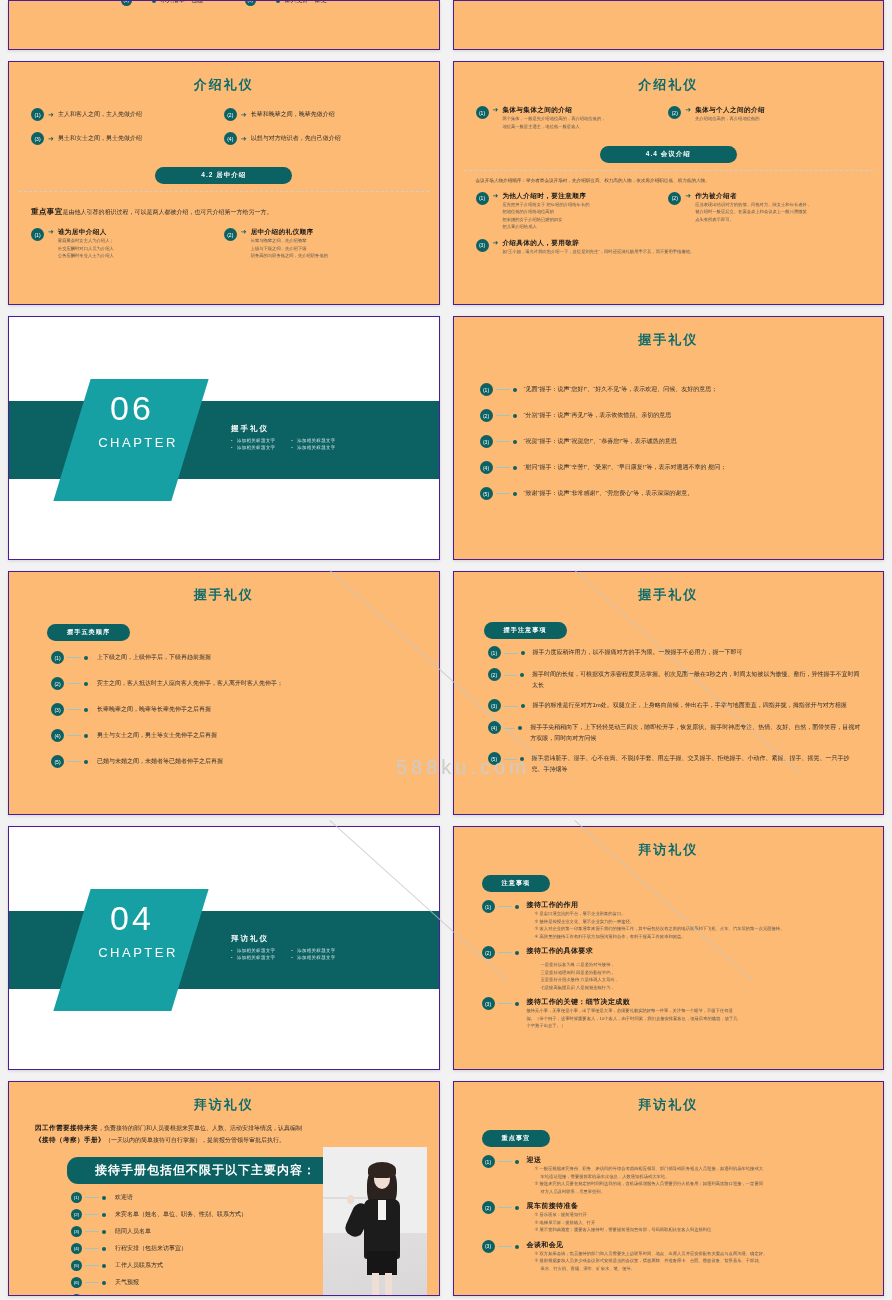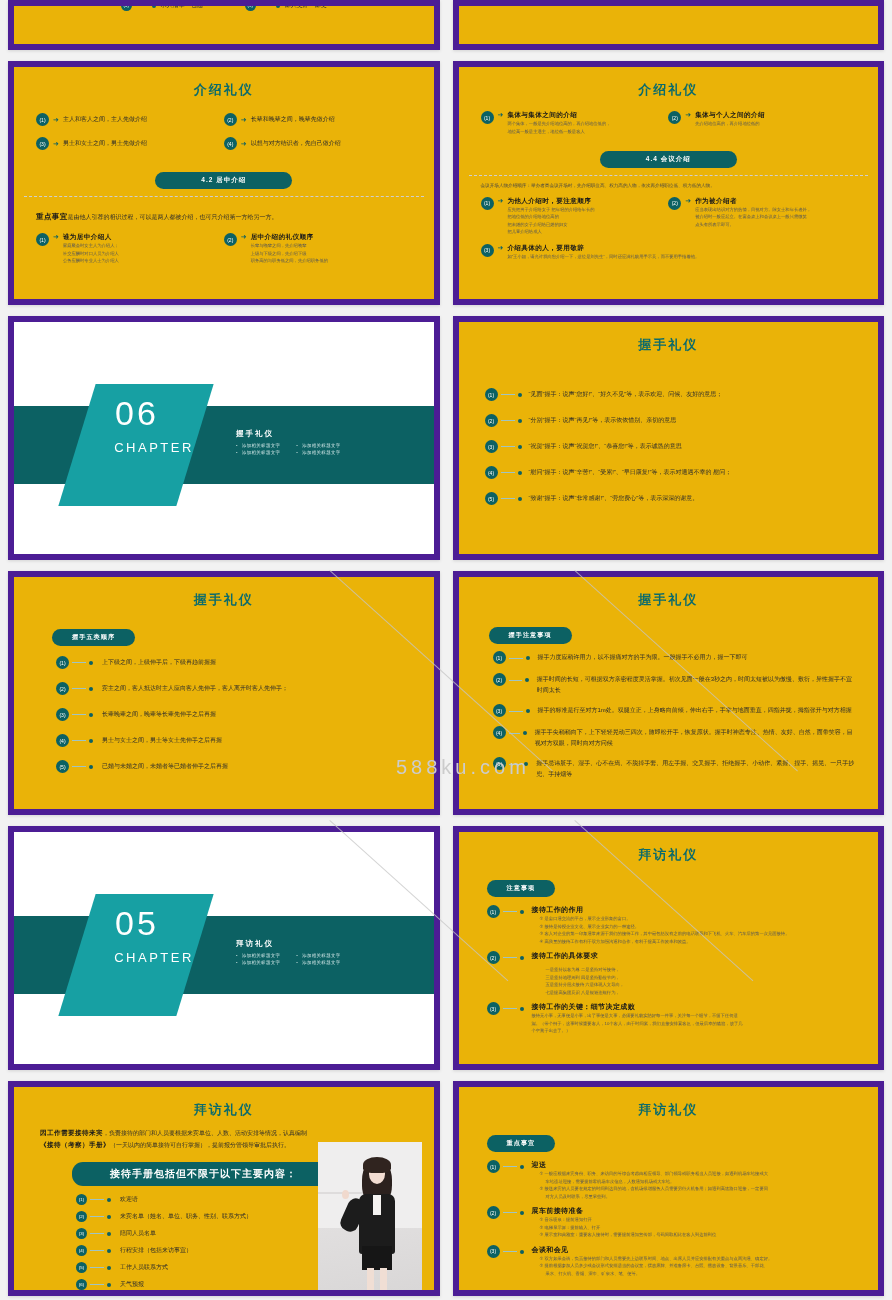--- a/index.html
+++ b/index.html
@@ -14,22 +14,22 @@
   .grid{
     display:grid;
     grid-template-columns:1fr 1fr;
     column-gap:13px;
     row-gap:11px;
     padding-top:0;
   }
 
   .slide{
     position:relative;
-    background:#eab308;
-    border:6px solid #4c1d95;
+    background:#fdba74;
+    border:1px solid #4c1d95;
     box-shadow:0 1px 3px rgba(0,0,0,.13);
     height:244px;
     overflow:hidden;
   }
   .slide.first-row{ height:50px; }
   .slide.last-row{ height:215px; }
 
   
   .s-title{
     text-align:center;
@@ -44,21 +44,21 @@
     background:#0c6163;
     color:#fff;
     border-radius:11px;
     font-size:6.2px;
     font-weight:bold;
     letter-spacing:1px;
     padding:4px 20px;
     text-align:center;
   }
   .pill.wide{ padding:4px 46px; font-size:6.5px;}
-  .pill.xwide{ padding:5px 38px; font-size:10px;}
+  .pill.xwide{ padding:5px 28px; font-size:12px;}
 
   .num{
     width:13px;height:13px;border-radius:50%;
     background:#0c6163;color:#fff;
     font-size:5px; display:flex;align-items:center;justify-content:center;
     flex:0 0 13px;
   }
   .num.sm{ width:11px;height:11px;flex:0 0 11px;font-size:4.4px;}
   .arrow{ color:#0c6163; font-size:7px; margin:0 4px; }
   .lead{
@@ -87,21 +87,21 @@
     background:#17a0a3;
     transform:skewX(-17deg);
   }
   .chapter .pnum{
     position:absolute; left:73px; top:72px; width:100px;
     color:#fff; text-align:center;
     font-size:34px; font-weight:300; letter-spacing:3px;
     font-family:"Liberation Sans",sans-serif;
   }
   .chapter .pch{
-    position:absolute; left:84px; top:118px; width:112px;
+    position:absolute; left:73px; top:118px; width:112px;
     color:#fff; text-align:center;
     font-size:13px; font-weight:300; letter-spacing:2.5px;
   }
   .chapter .cinfo{ position:absolute; left:222px; top:107px; color:#fff;}
   .chapter .cinfo h4{ font-size:7.5px; letter-spacing:2px; margin-bottom:4px;}
   .chapter .cbullets{ display:grid; grid-template-columns:auto auto; column-gap:16px; row-gap:2px;}
   .chapter .cb{ font-size:4.4px; color:#dff0f0; letter-spacing:.4px;}
   .chapter .cb::before{ content:"•"; margin-right:4px; }
 
   
@@ -417,21 +417,21 @@
           <span class="dot" style="margin-top:4px"></span>
           <span class="t-main" style="margin-left:8px;line-height:1.75">握手忌讳脏手、湿手、心不在焉、不脱掉手套、用左手握、交叉握手、拒绝握手、小动作、紧握、捏手、摇晃、一只手抄兜、手持烟等</span>
         </div>
       </div>
     </div>
 
     <div class="slide">
       <div class="chapter">
         <div class="band"></div>
         <div class="para"></div>
-        <div class="pnum">05</div>
+        <div class="pnum">04</div>
         <div class="pch">CHAPTER</div>
         <div class="cinfo">
           <h4>拜访礼仪</h4>
           <div class="cbullets">
             <span class="cb">添加相关标题文字</span>
             <span class="cb">添加相关标题文字</span>
             <span class="cb">添加相关标题文字</span>
             <span class="cb">添加相关标题文字</span>
           </div>
         </div>

